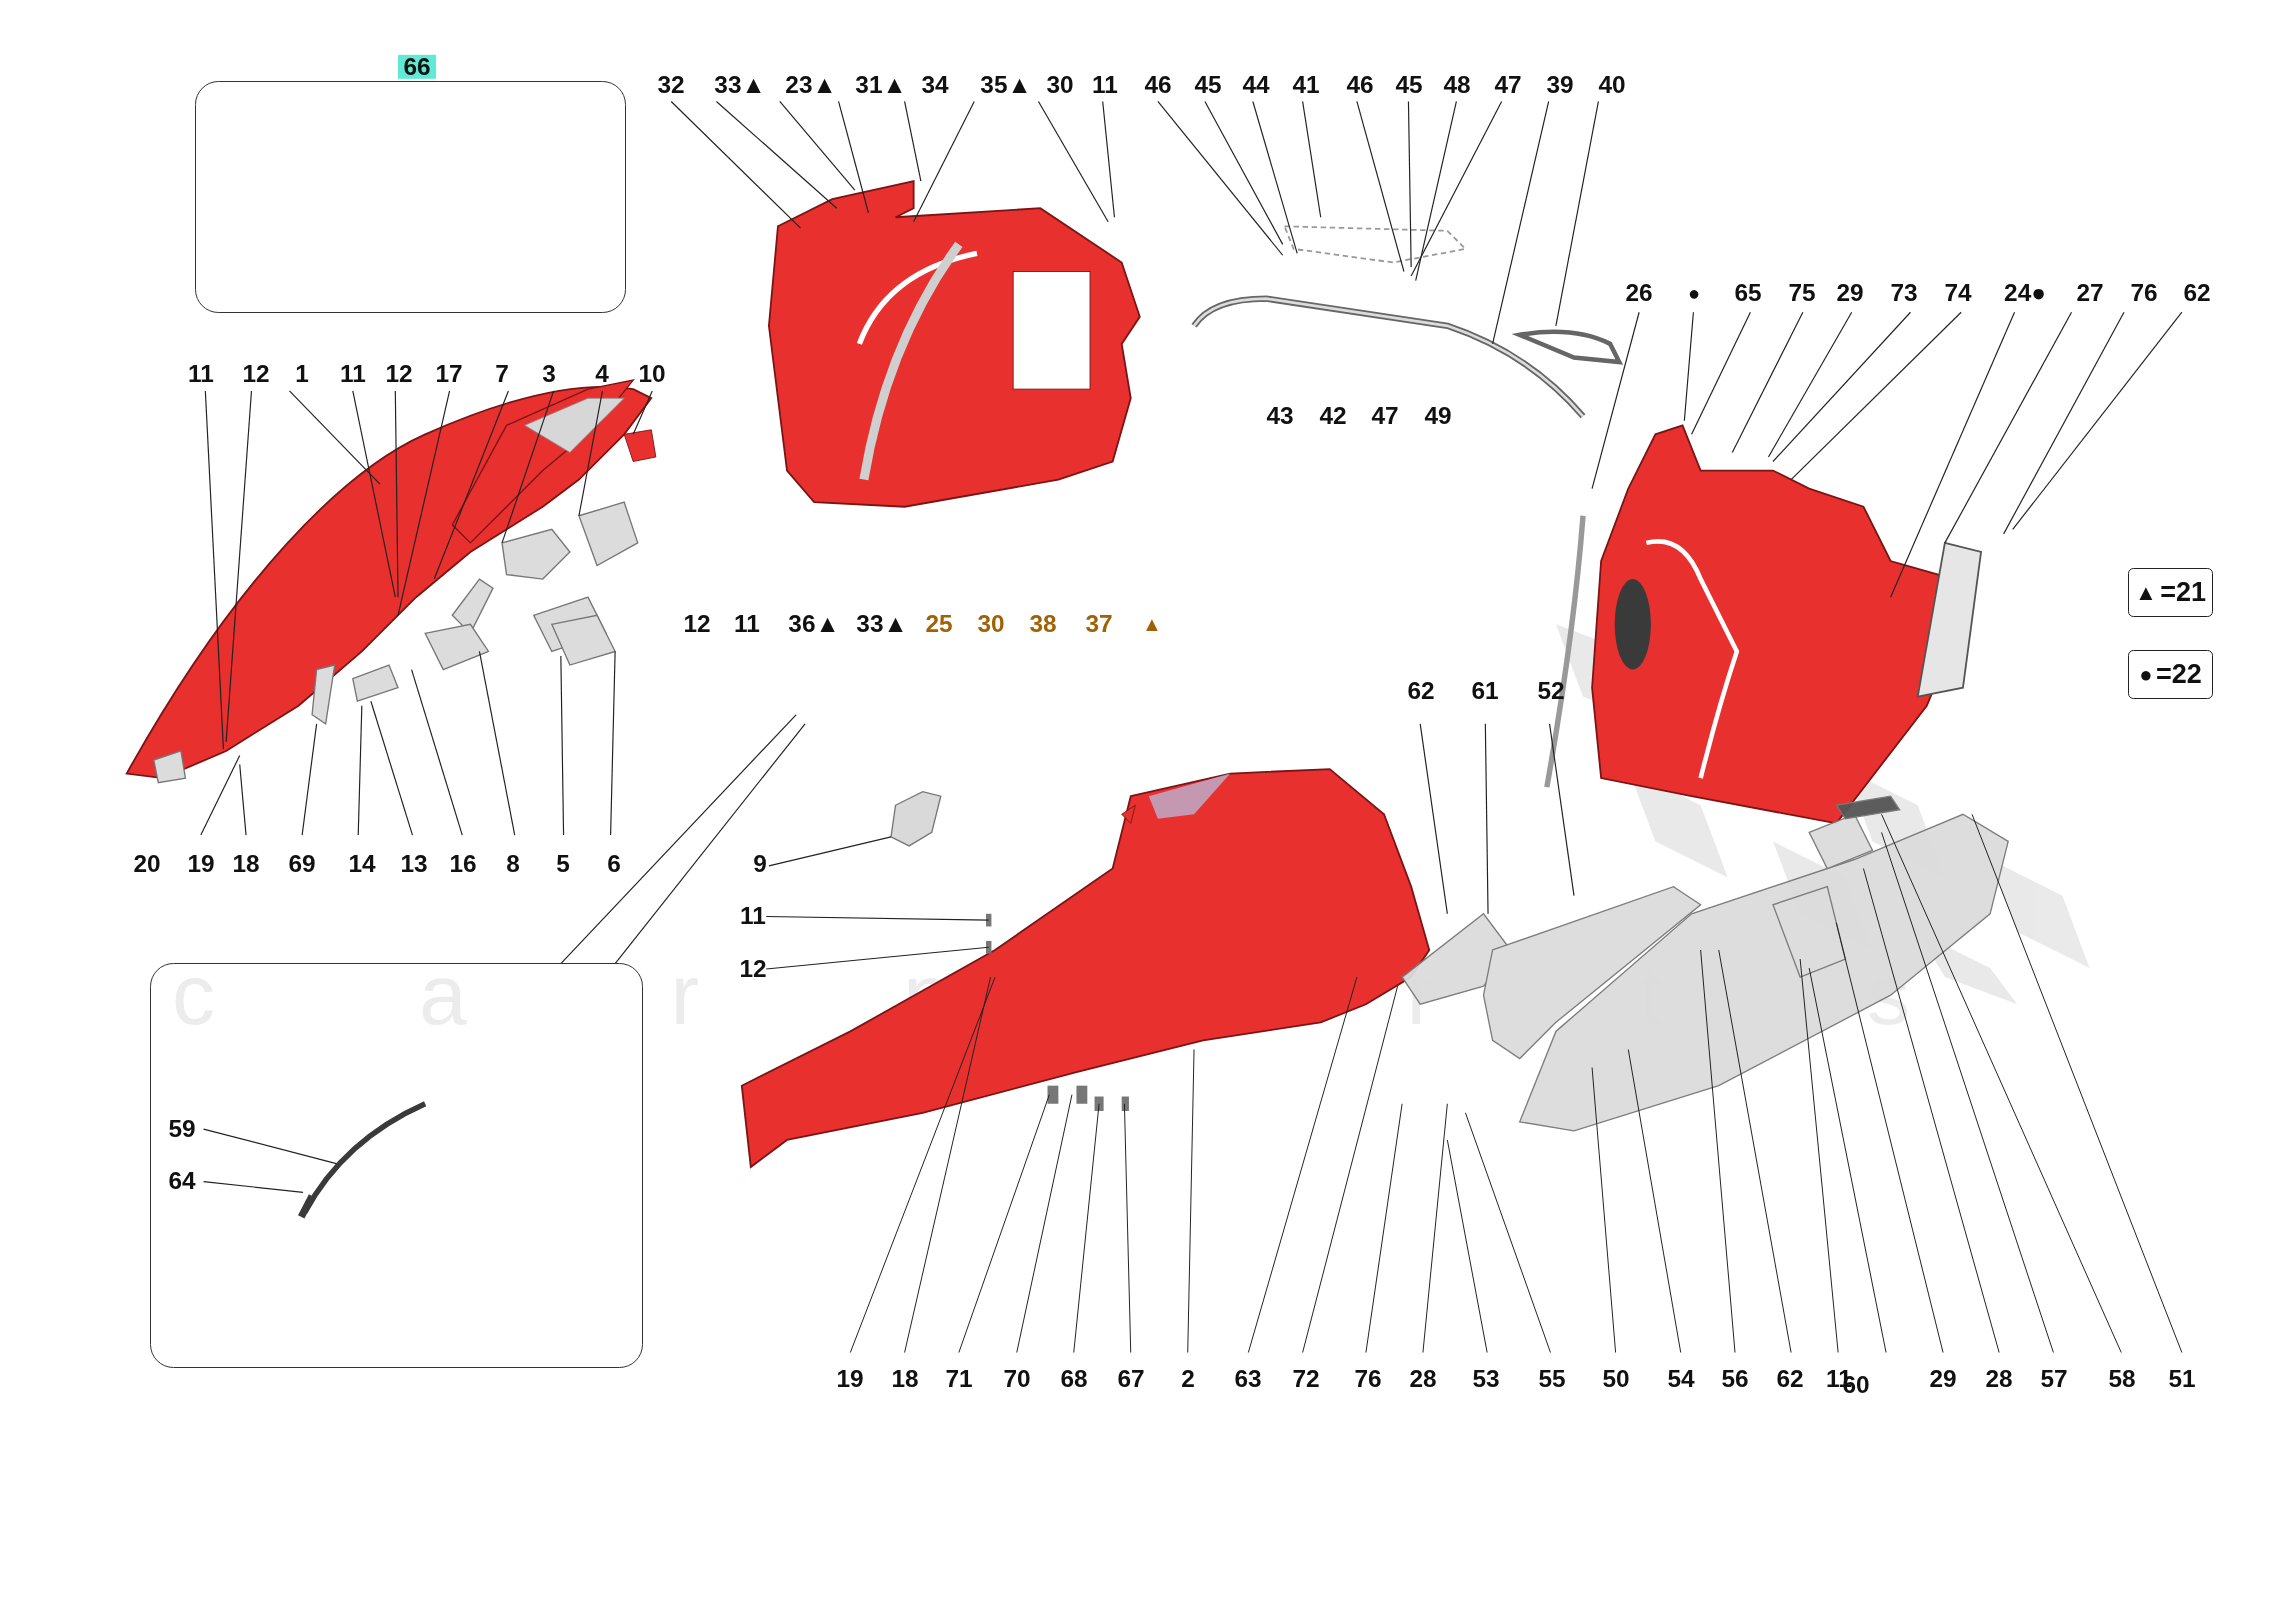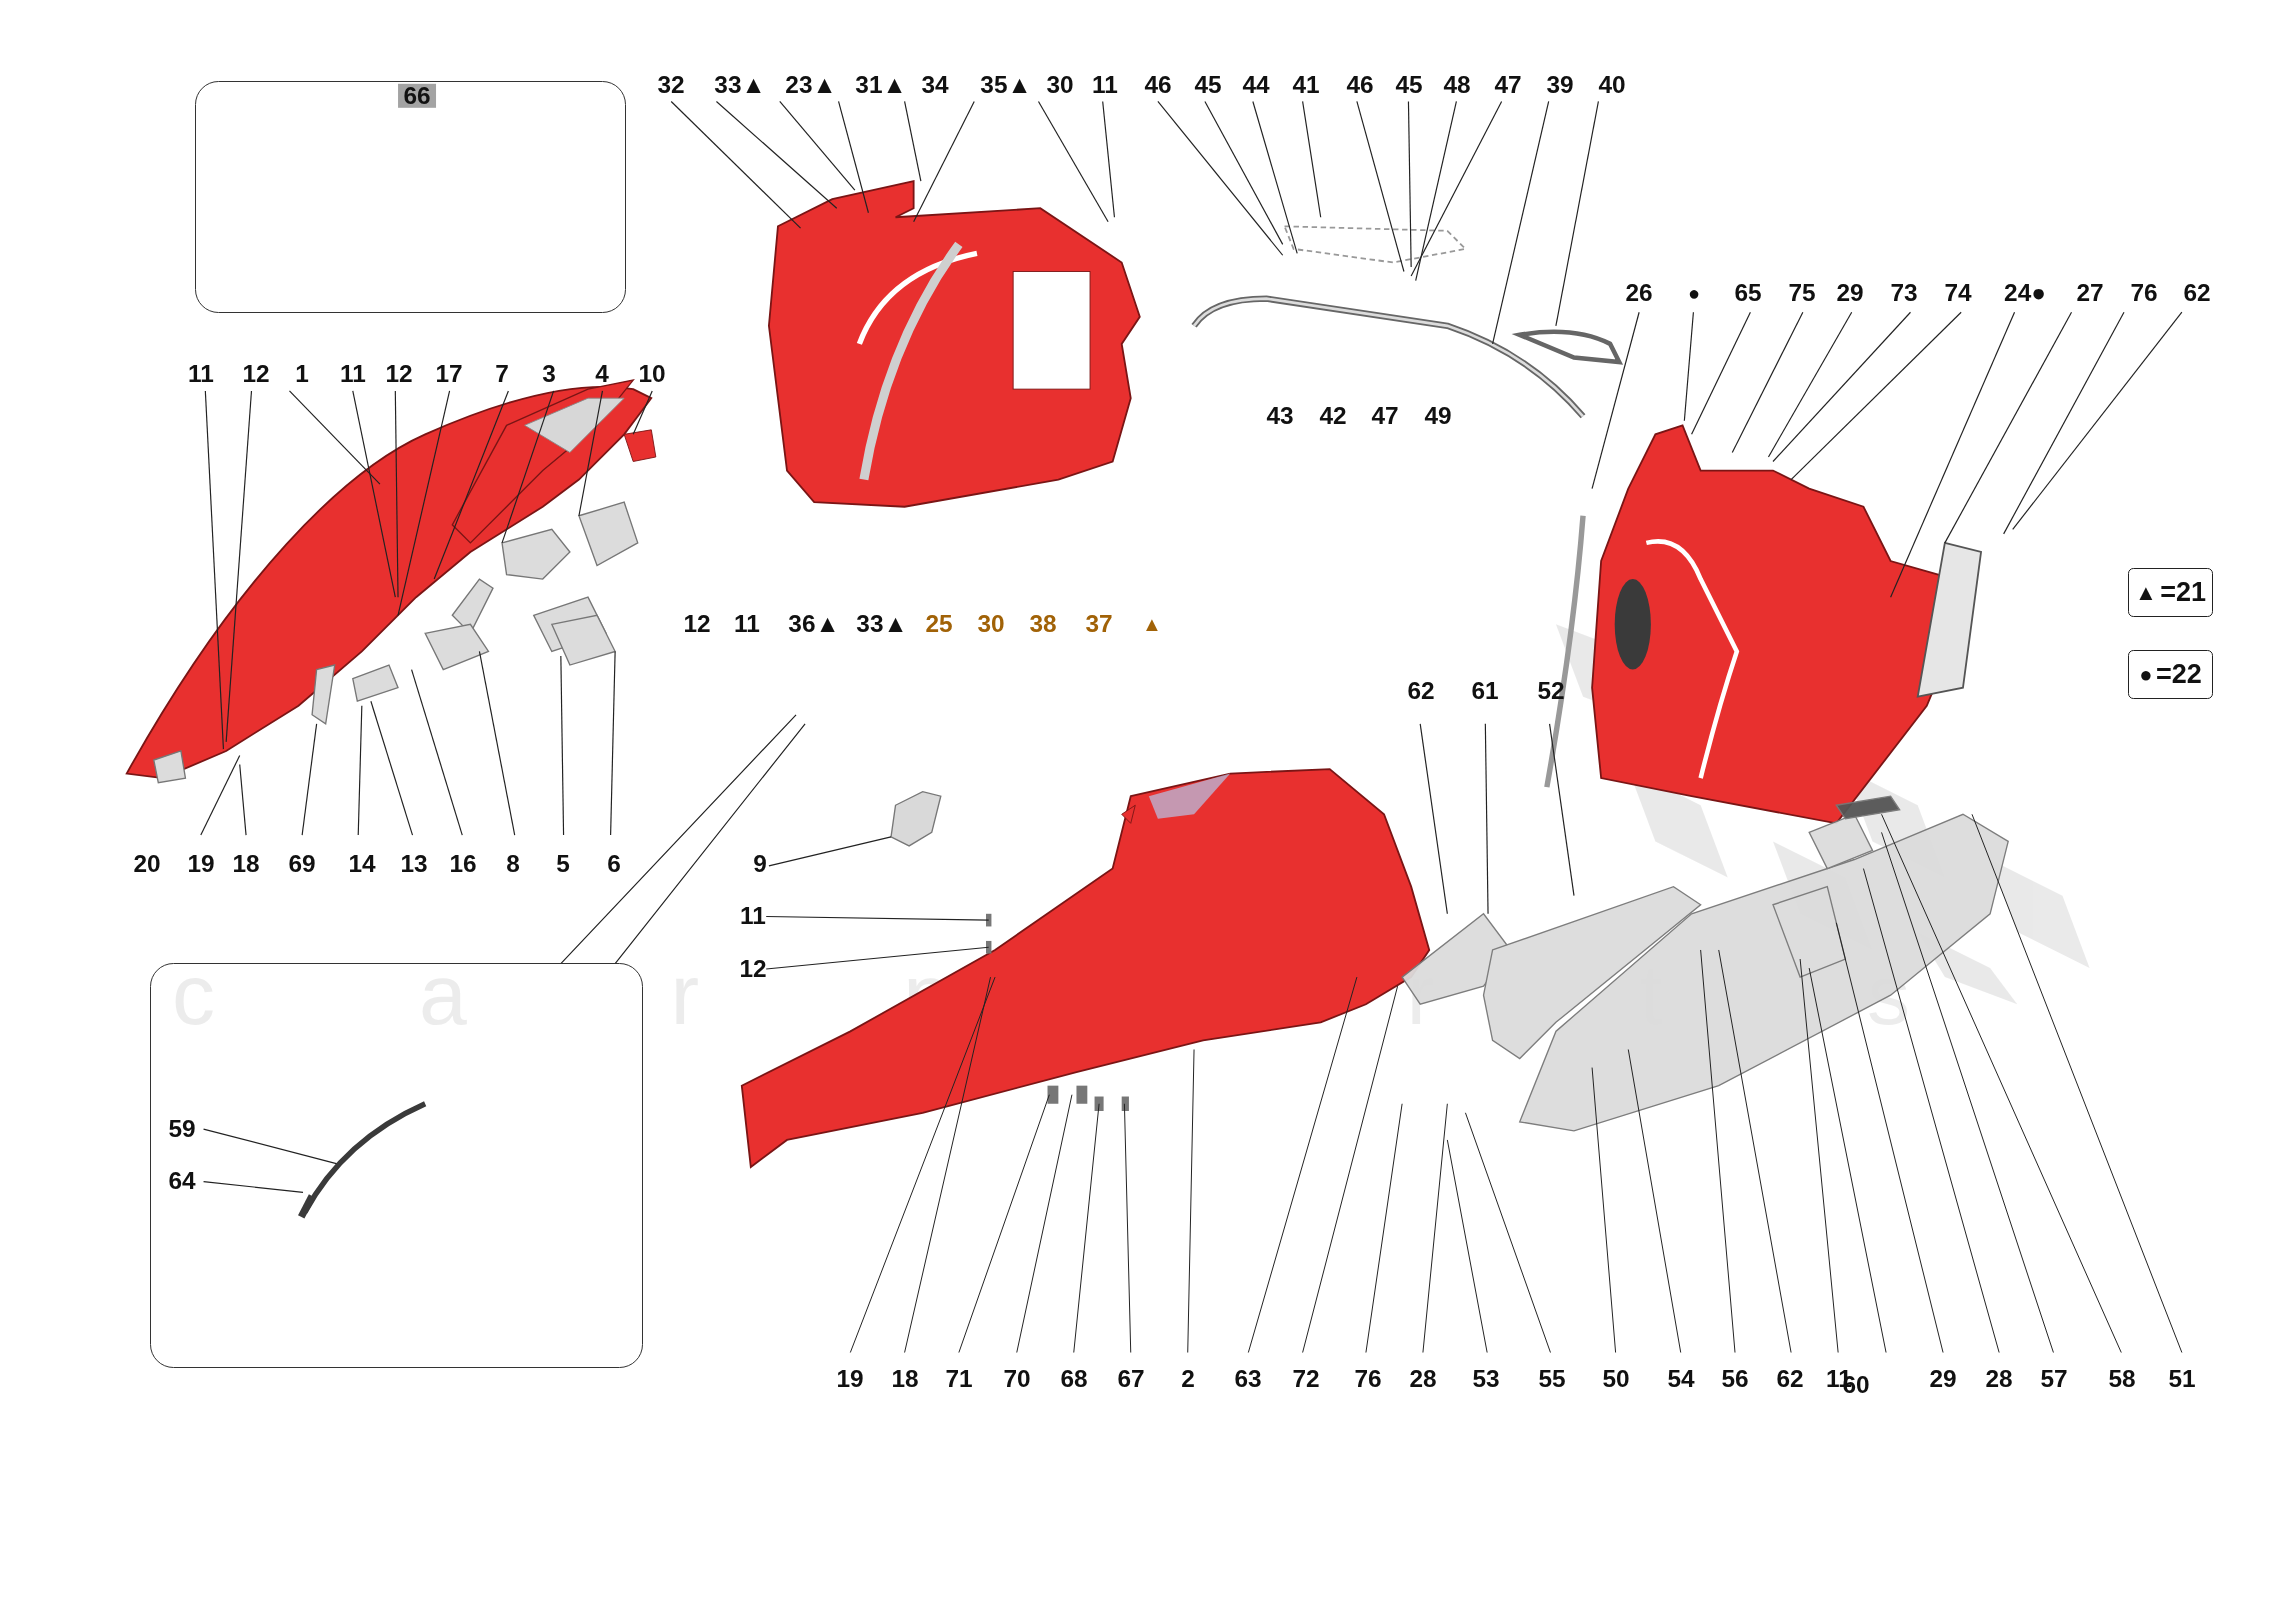--- a/index.html
+++ b/index.html
@@ -184,21 +184,21 @@
       <line x1="2270" y1="1495" x2="2080" y2="920"></line>
       <line x1="2345" y1="1495" x2="2080" y2="900"></line>
       <line x1="2412" y1="1495" x2="2180" y2="900"></line>
     </g>
 
     <path d="M337,1340 Q380,1260 470,1220" fill="none" stroke="#3a3a3a" stroke-width="6"></path>
     <path d="M333,1345 L345,1322" fill="none" stroke="#3a3a3a" stroke-width="8"></path>
   </svg>
 
   <div class="box" style="left:195px; top:81px; width:429px; height:230px;"></div>
-  <div class="lbl" style="left:417px; top:96px; background:#a3a3a3; padding:0 5.4px;">66</div>
+  <div class="lbl" style="left:417px; top:67px; background:#5eead4; padding:0 5.4px;">66</div>
 
   <div class="box" style="left:150px; top:963px; width:491px; height:403px;"></div>
   <div class="lbl" style="left:182px; top:1129px;">59</div>
   <div class="lbl" style="left:182px; top:1181px;">64</div>
 
   <div class="legend-box" style="left:2128px; top:568px;">
     <span class="sym">▲</span>
     <span>=21</span>
   </div>
   <div class="legend-box" style="left:2128px; top:650px;">

